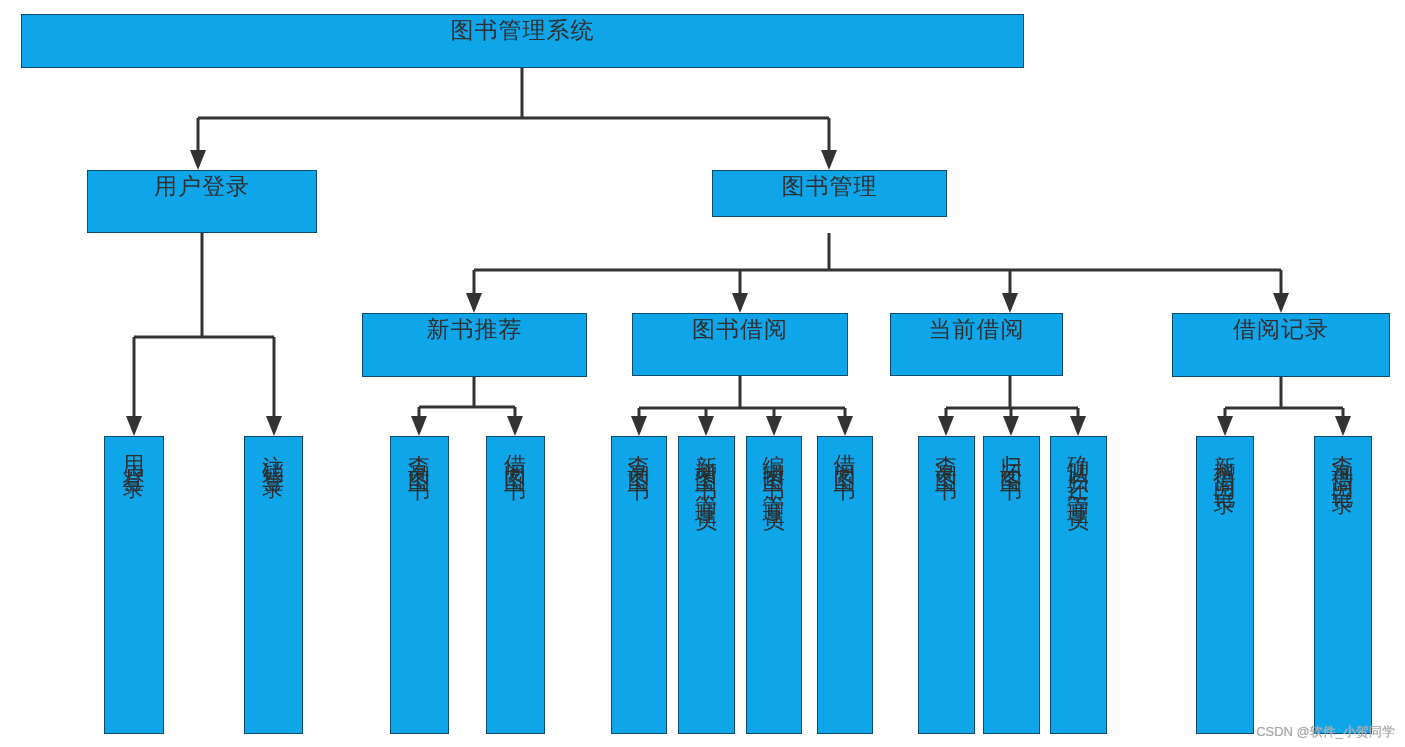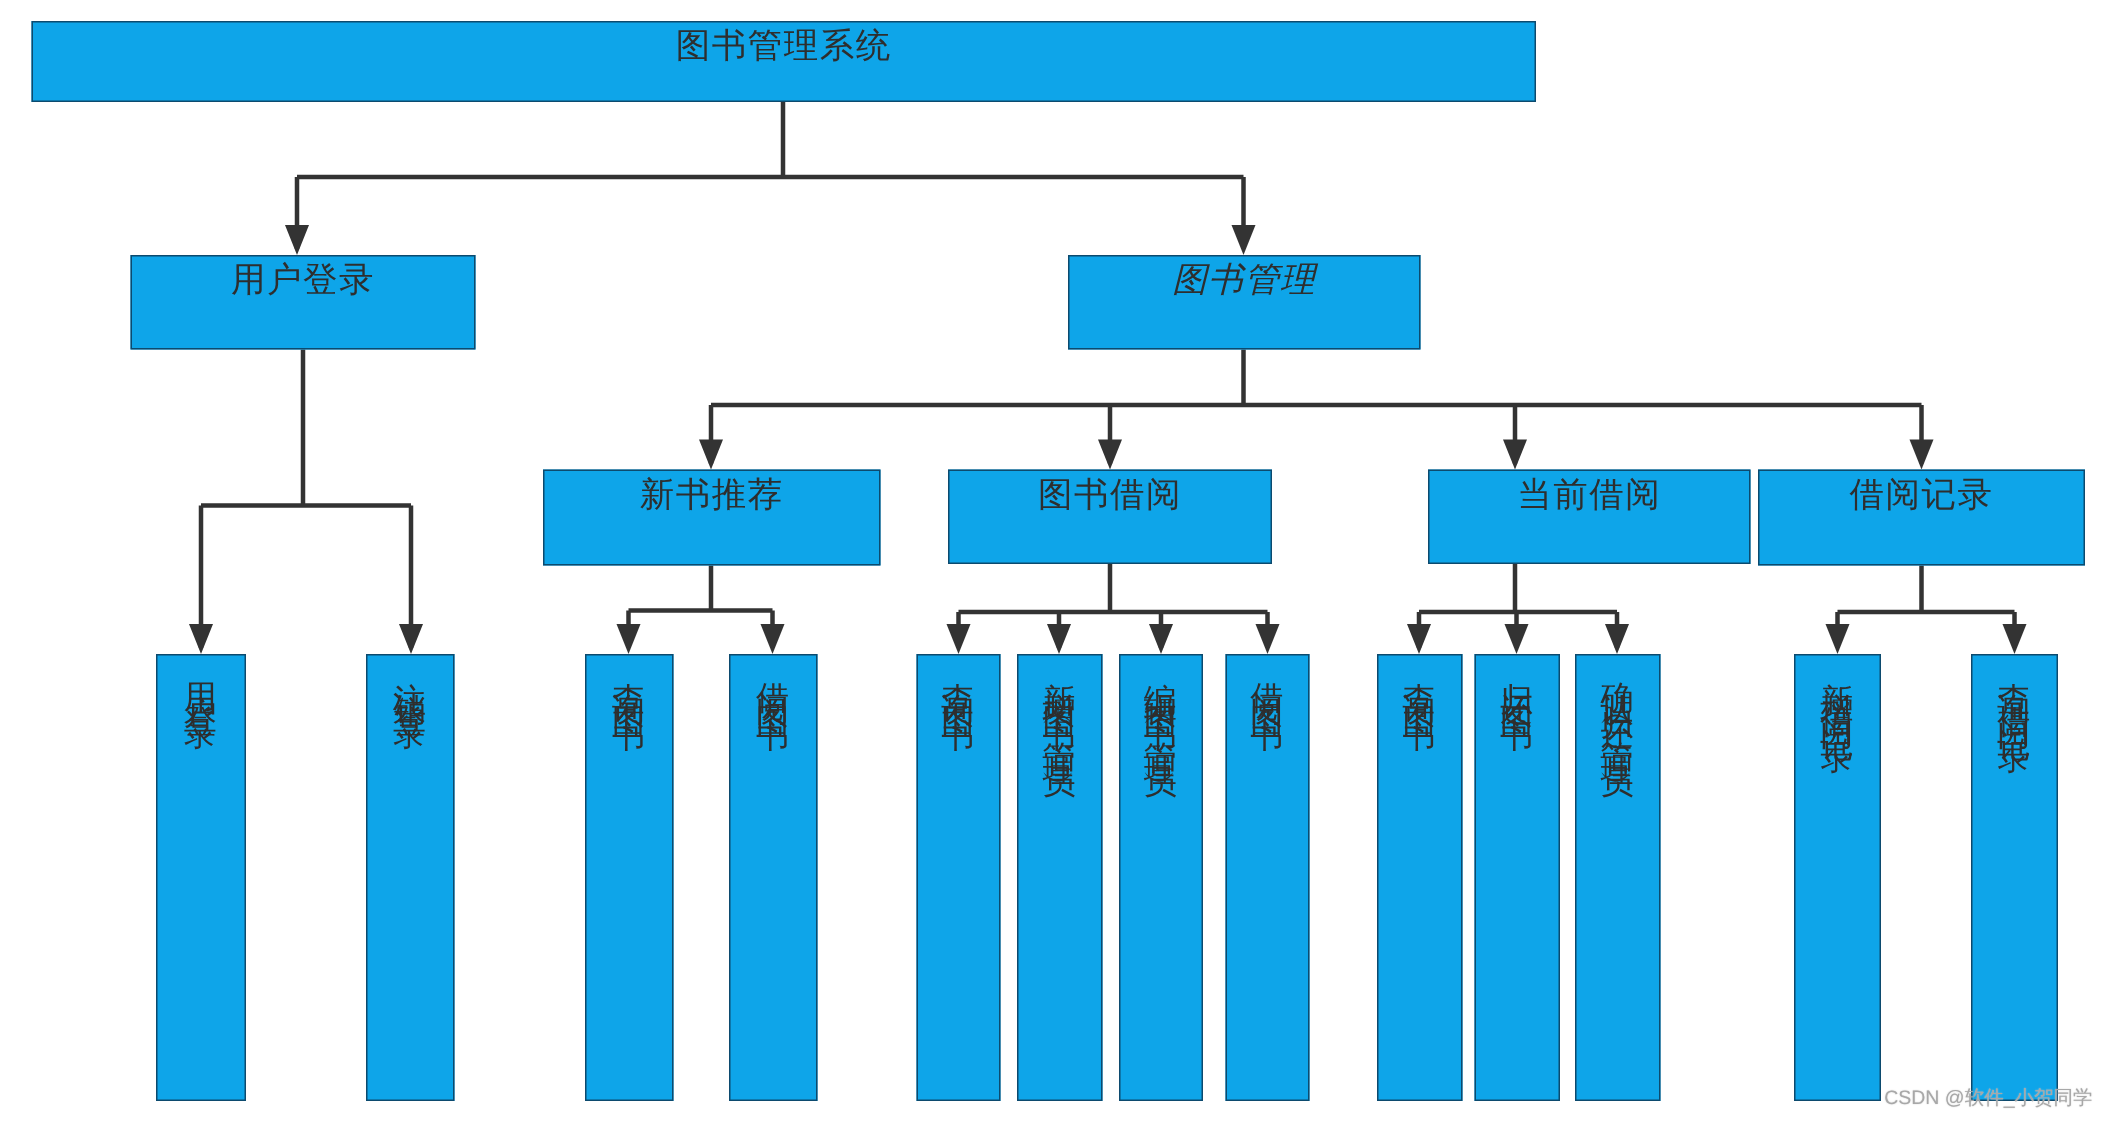--- a/index.html
+++ b/index.html
@@ -121,31 +121,31 @@
     </g>
   </svg>
 
   <div class="node" style="left:21px; top:14px; width:1003px; height:54px;">
     <span class="h-label">图书管理系统</span>
   </div>
 
   <div class="node" style="left:87px; top:170px; width:230px; height:63px;">
     <span class="h-label">用户登录</span>
   </div>
-  <div class="node" style="left:712px; top:170px; width:235px; height:63px;font-style:italic;">
+  <div class="node" style="left:712px; top:170px; width:235px; height:47px;">
     <span class="h-label">图书管理</span>
   </div>
 
   <div class="node" style="left:632px; top:313px; width:216px; height:63px;">
     <span class="h-label">图书借阅</span>
   </div>
   <div class="node" style="left:362px; top:313px; width:225px; height:64px;">
     <span class="h-label">新书推荐</span>
   </div>
-  <div class="node" style="left:952px; top:313px; width:215px; height:63px;">
+  <div class="node" style="left:890px; top:313px; width:173px; height:63px;">
     <span class="h-label">当前借阅</span>
   </div>
   <div class="node" style="left:1172px; top:313px; width:218px; height:64px;">
     <span class="h-label">借阅记录</span>
   </div>
 
   <div class="node leaf" style="left:104px; top:436px; width:60px; height:298px;">
     <span class="v-label">用户登录</span>
   </div>
   <div class="node leaf" style="left:244px; top:436px; width:59px; height:298px;">

